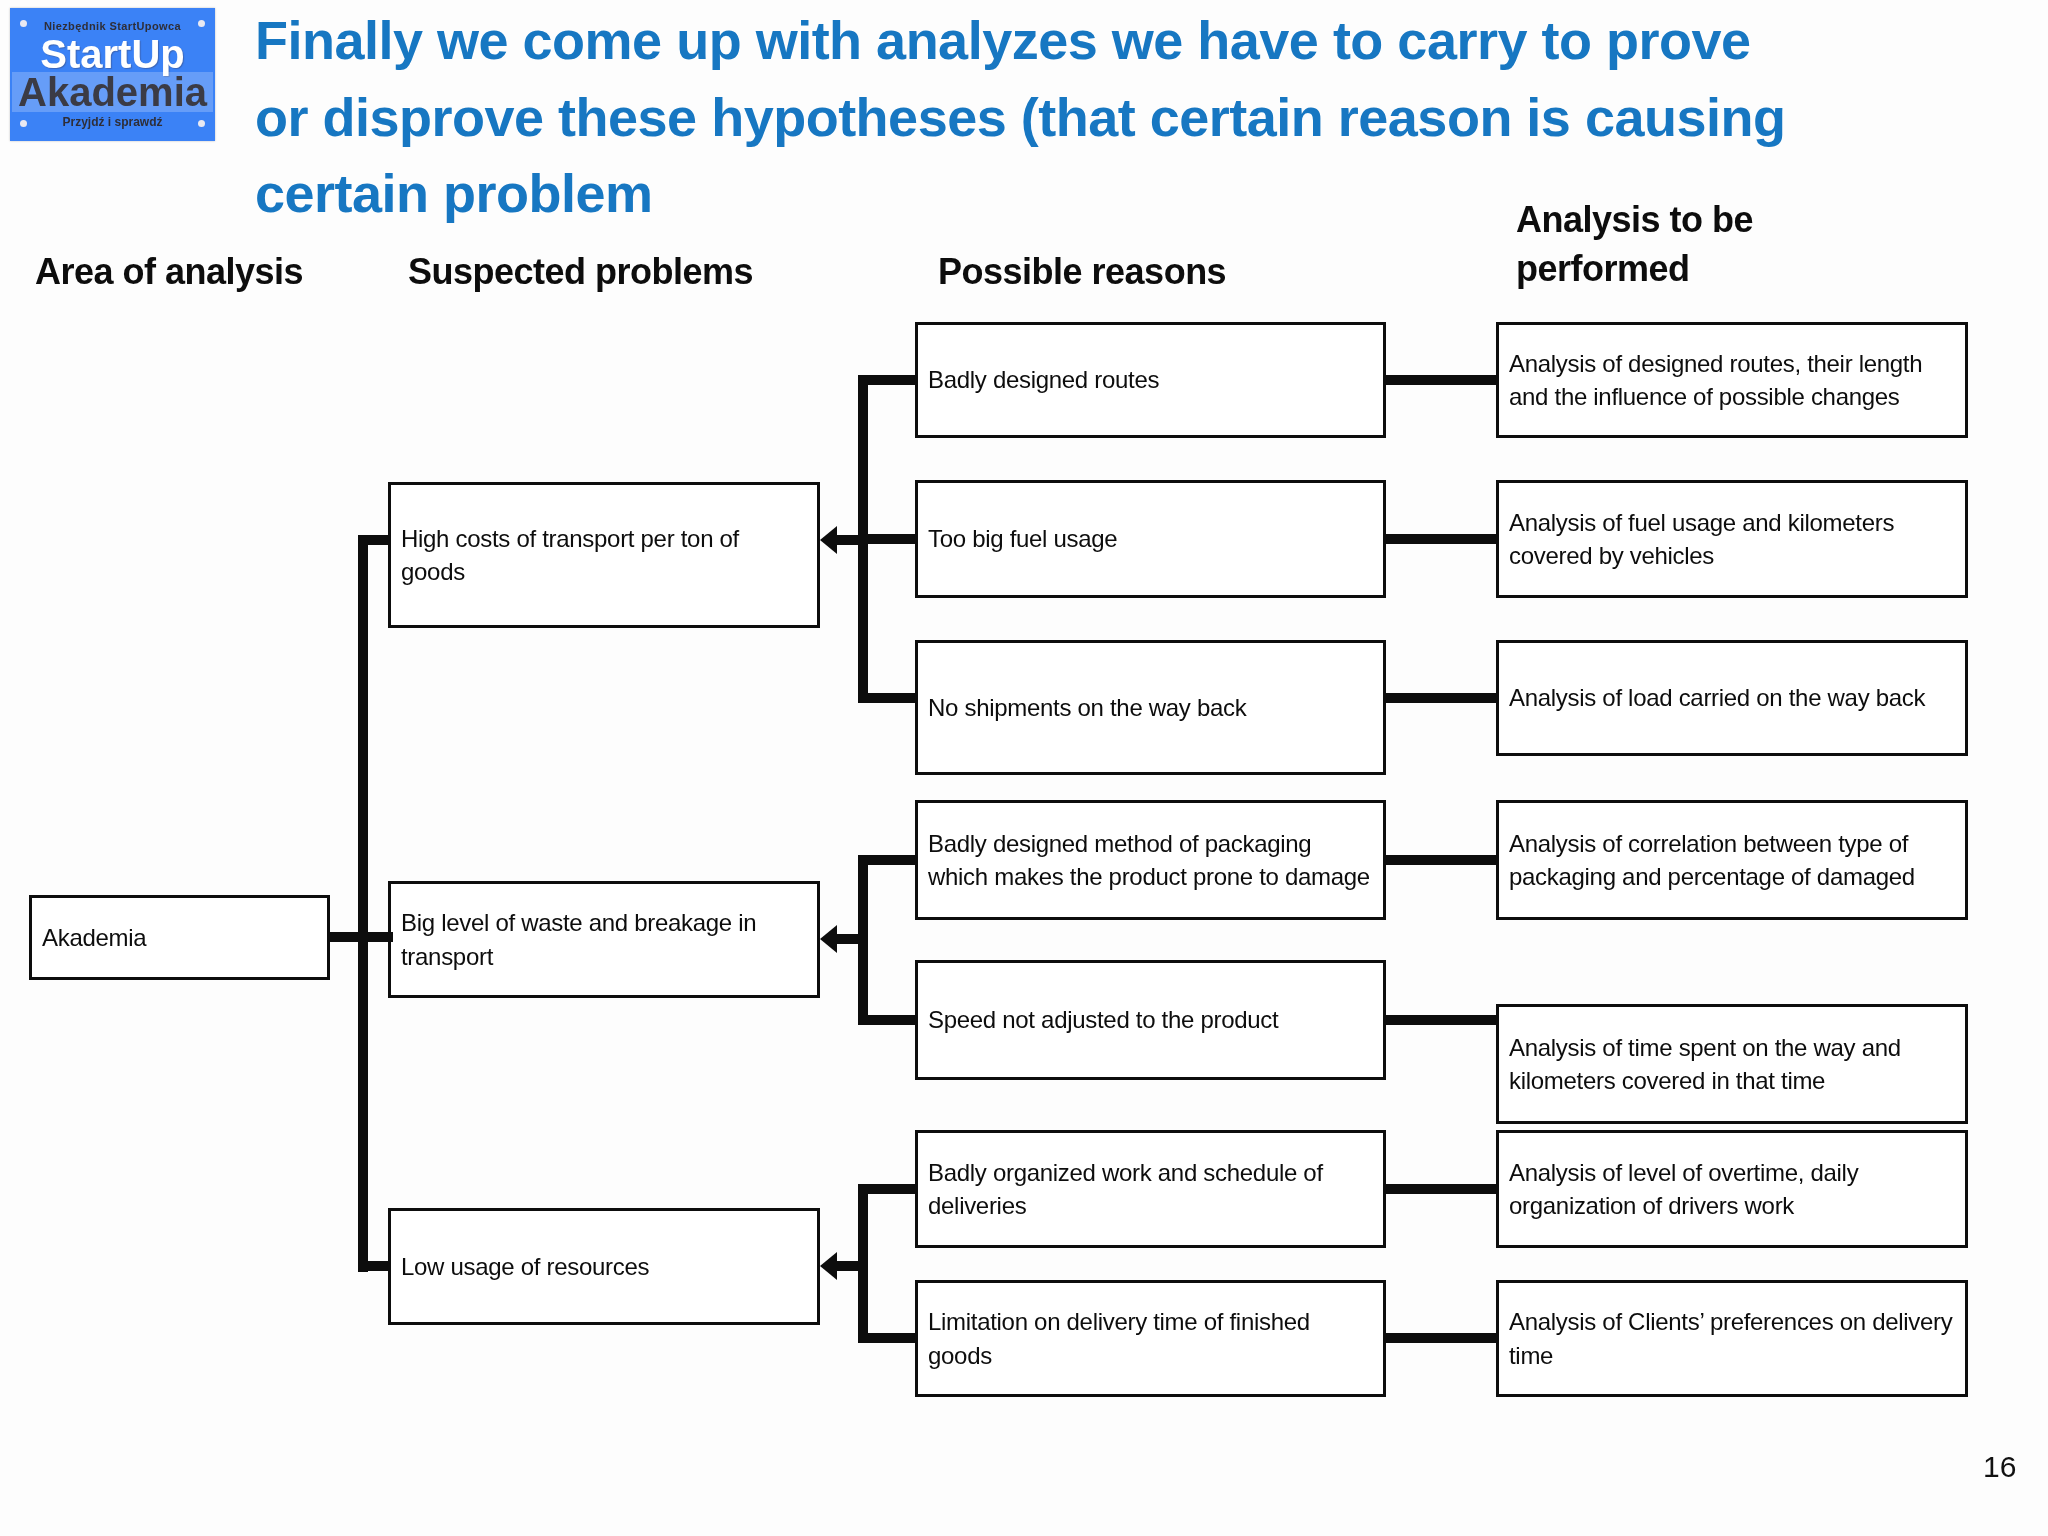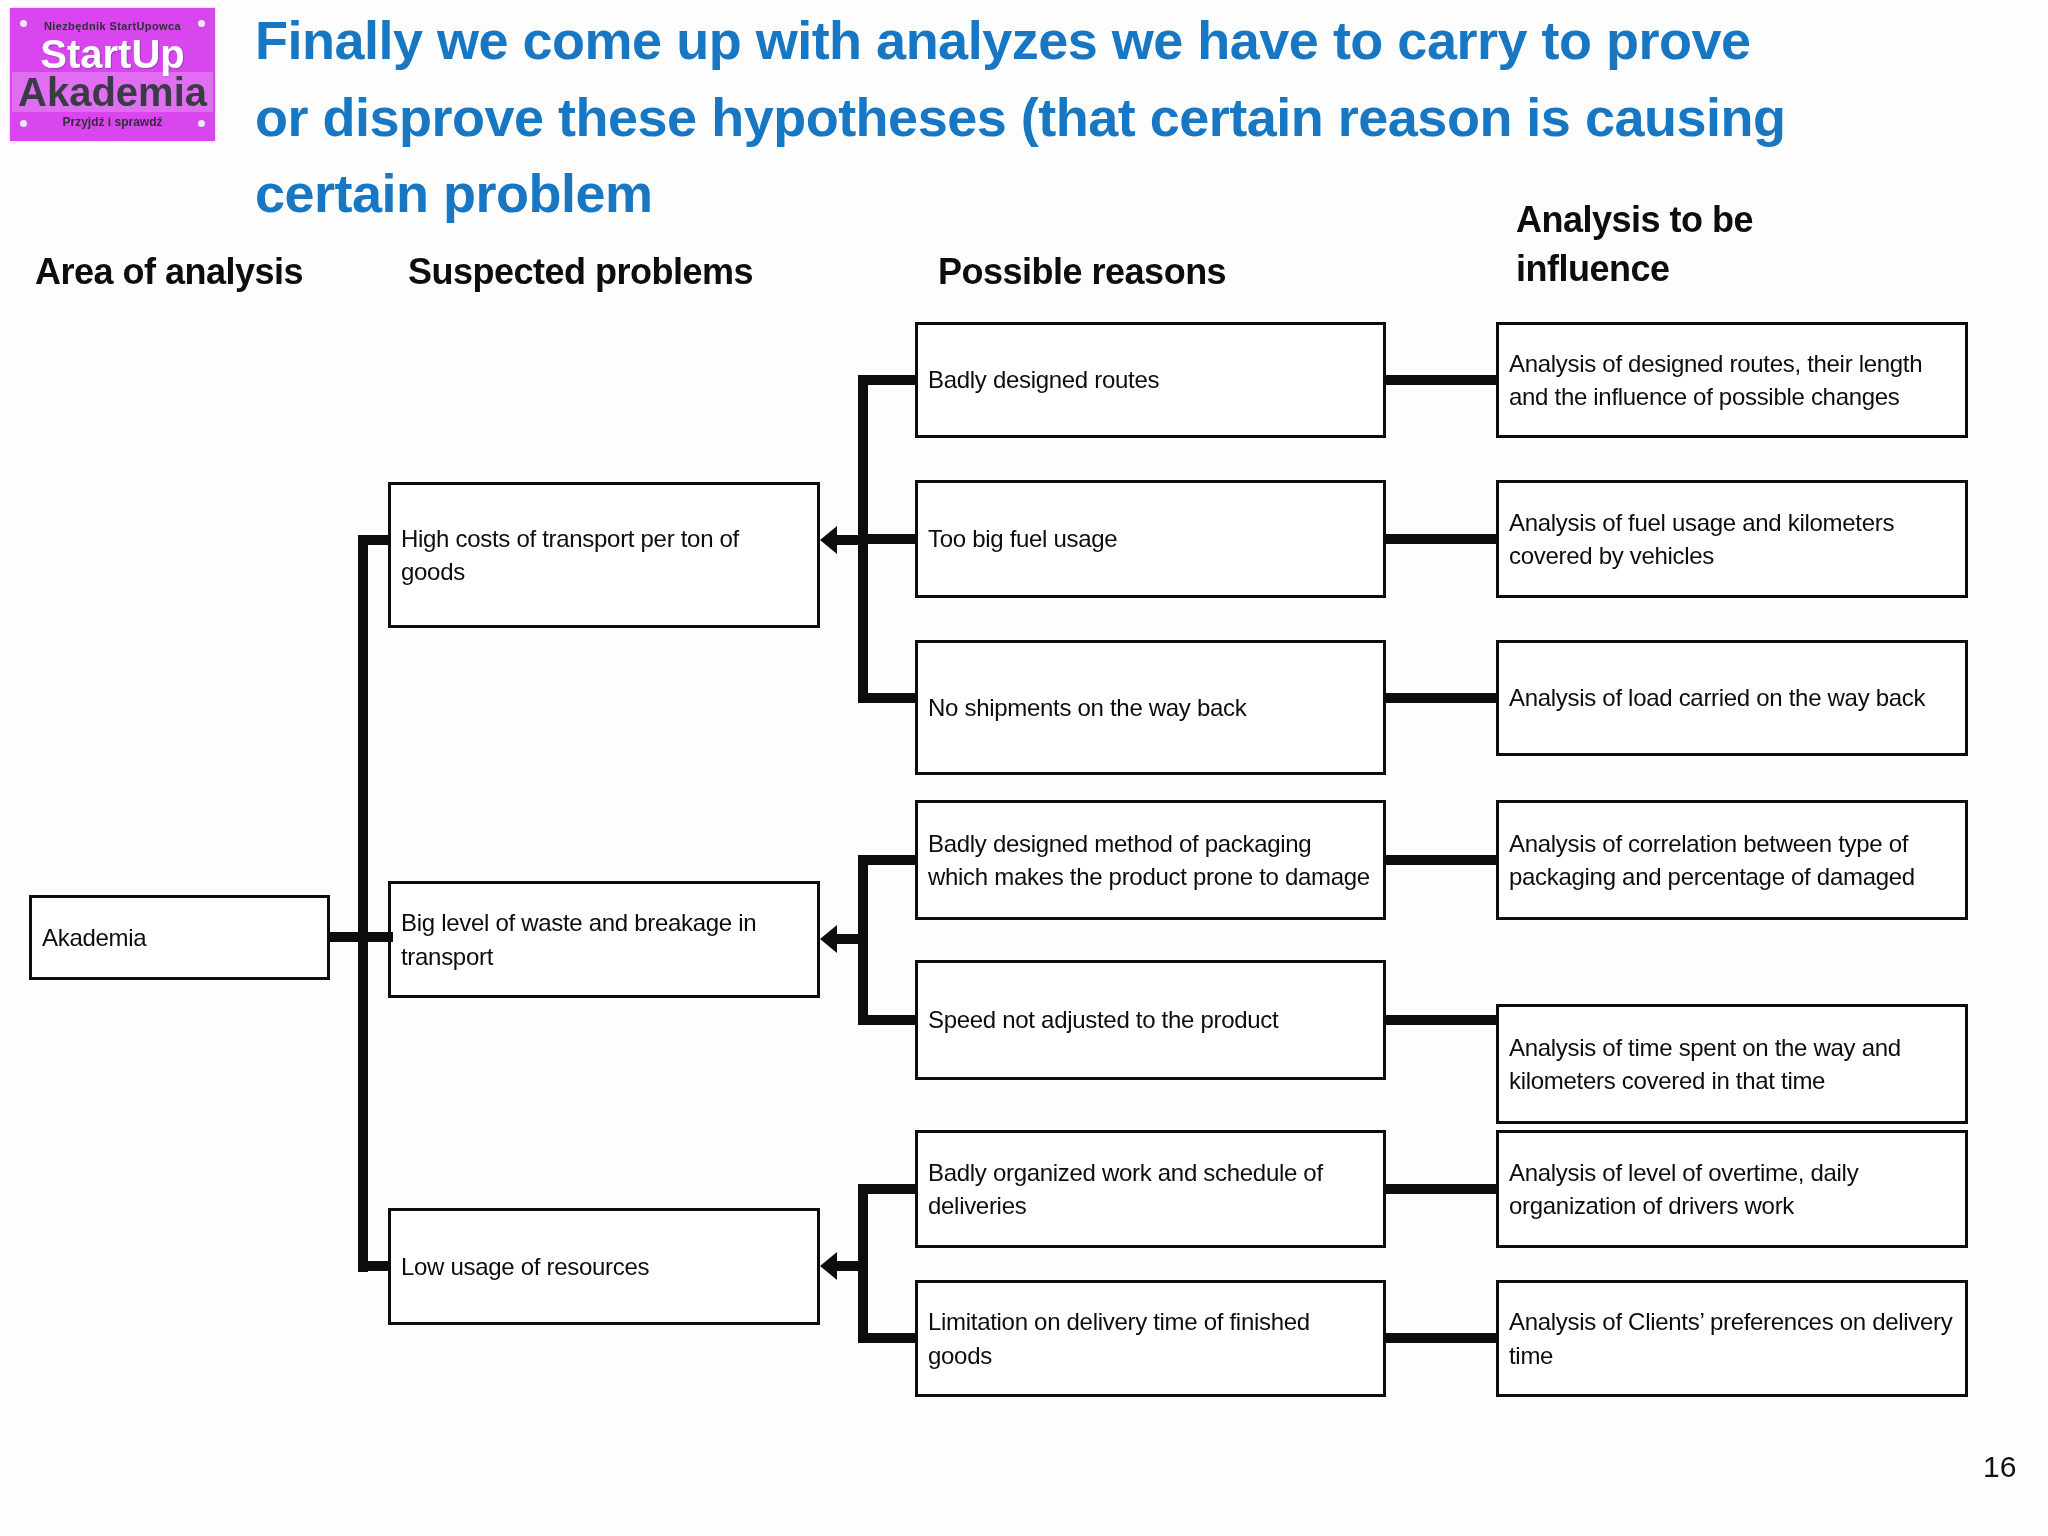--- a/index.html
+++ b/index.html
@@ -6,21 +6,21 @@
   .slide{
     position:relative;
     width:2048px;height:1536px;
     background:#fdfdfd;
     font-family:"Liberation Sans", sans-serif;
     overflow:hidden;
   }
   
   .logo{
     position:absolute;left:10px;top:8px;width:205px;height:133px;
-    background:#d946ef;
+    background:#3b82f6;
     display:flex;flex-direction:column;align-items:center;justify-content:center;
     box-shadow:0 0 2px rgba(0,0,0,.25);
   }
   .logo .dot{position:absolute;width:7px;height:7px;border-radius:50%;background:#e9e9f2;}
   .logo .d1{left:10px;top:12px}.logo .d2{right:10px;top:12px}
   .logo .d3{left:10px;bottom:14px}.logo .d4{right:10px;bottom:14px}
   .logo-top{font-size:11px;font-weight:bold;color:#2e2e38;letter-spacing:.4px;margin-bottom:2px;}
   .logo-name1{font-size:40px;line-height:40px;font-weight:bold;color:#ffffff;text-shadow:1px 1px 1px rgba(60,60,90,.4);}
   .logo-name2{font-size:40px;line-height:40px;font-weight:bold;color:#3b3b45;margin-top:-2px;background:rgba(255,255,255,.22);padding:0 6px;}
   .logo-bottom{font-size:12px;font-weight:bold;color:#2e2e38;margin-top:3px;}
@@ -80,21 +80,21 @@
   </div>
 
   <div class="title">Finally we come up with analyzes we have to carry to prove
 or disprove these hypotheses (that certain reason is causing
 certain problem</div>
 
   <div class="colhead h1">Area of analysis</div>
   <div class="colhead h2">Suspected problems</div>
   <div class="colhead h3">Possible reasons</div>
   <div class="colhead h4">Analysis to be
-influence</div>
+performed</div>
 
   <div class="box c1" style="top:895px;height:85px;">Akademia</div>
 
   <div class="box c2" style="top:482px;height:146px;">High costs of transport per ton of goods</div>
   <div class="box c2" style="top:881px;height:117px;">Big level of waste and breakage in transport</div>
   <div class="box c2" style="top:1208px;height:117px;">Low usage of resources</div>
 
   <div class="box c3" style="top:322px;height:116px;">Badly designed routes</div>
   <div class="box c3" style="top:480px;height:118px;">Too big fuel usage</div>
   <div class="box c3" style="top:640px;height:135px;">No shipments on the way back</div>

